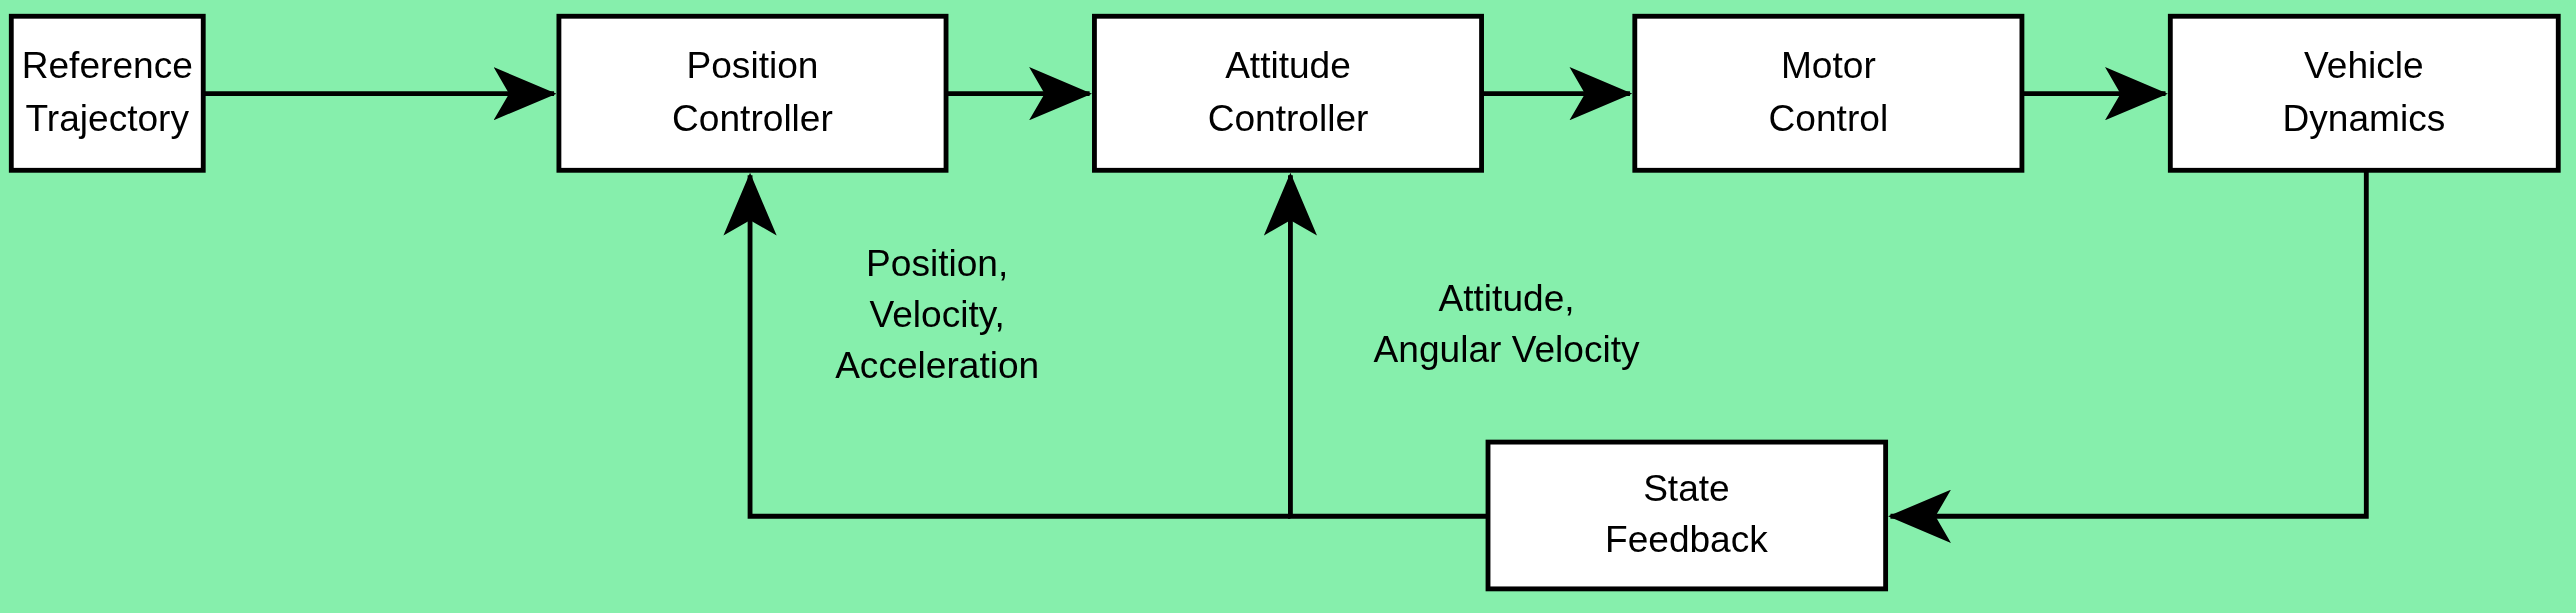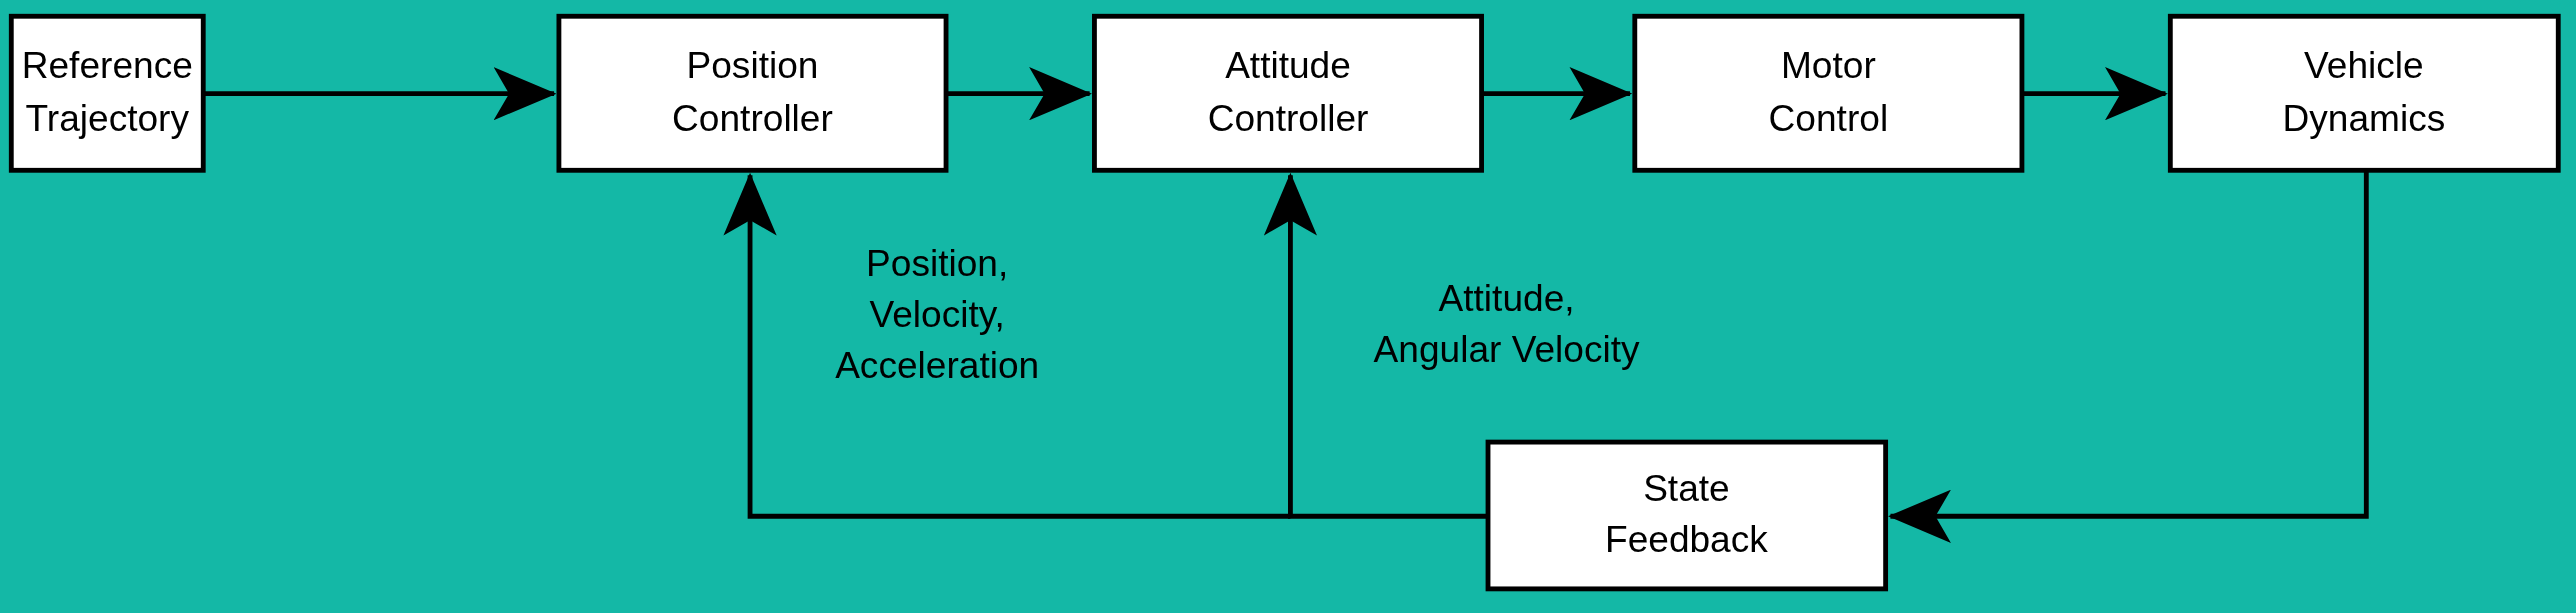--- a/index.html
+++ b/index.html
@@ -10,21 +10,21 @@
   body {
     width: 2576px;
     height: 614px;
     overflow: hidden;
     font-family: "Liberation Sans", sans-serif;
   }
   #diagram-root {
     position: relative;
     width: 2576px;
     height: 614px;
-    background: #14b8a6;
+    background: #86efac;
   }
   svg#flow {
     display: block;
     width: 2576px;
     height: 614px;
   }
   .blk-rect {
     fill: #ffffff;
     stroke: #000000;
     stroke-width: 6;

